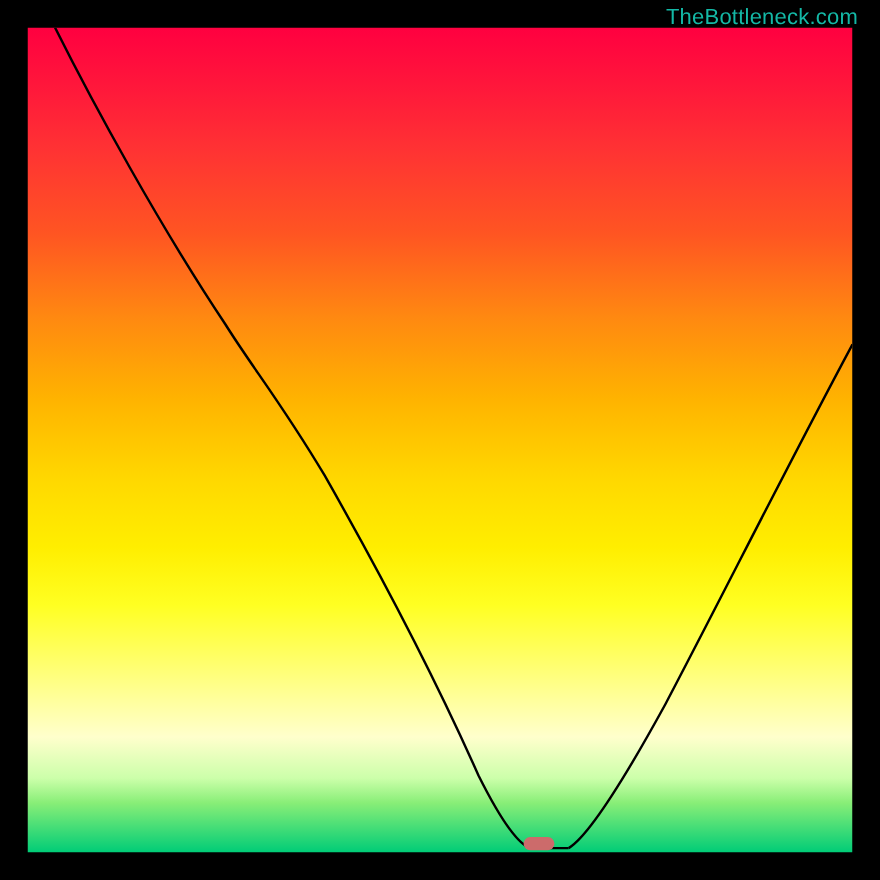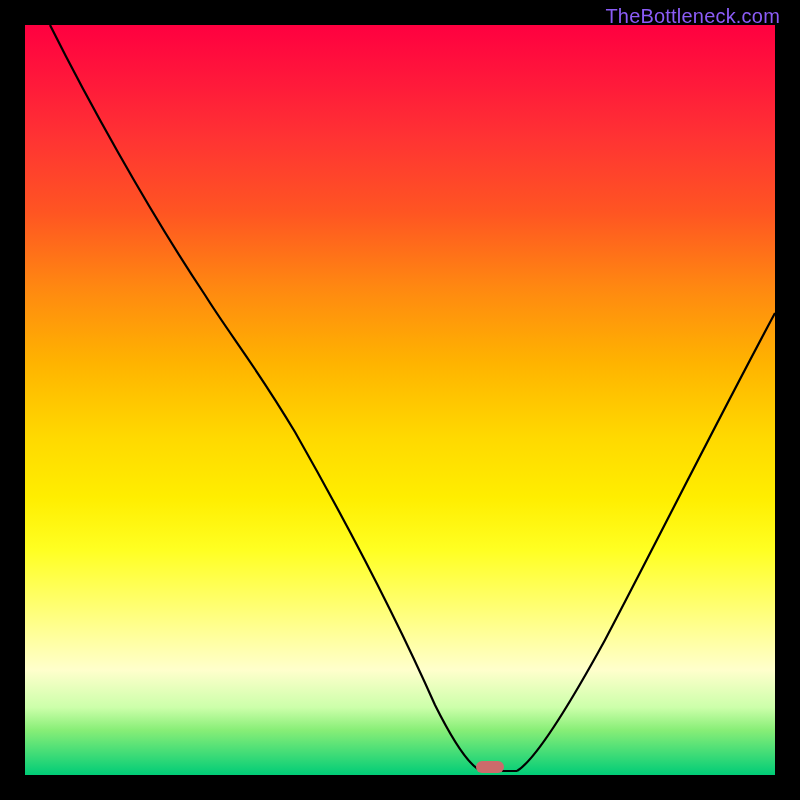--- a/index.html
+++ b/index.html
@@ -63,21 +63,21 @@
     border-radius: 6px;
     background: #cc6b6b;
   }
   .attribution {
     position: absolute;
     top: 5px;
     right: 20px;
     font-family: Arial, Helvetica, sans-serif;
     font-size: 20px;
     font-weight: 500;
-    color: #8b5cf6;
+    color: #14b8a6;
     letter-spacing: 0.2px;
   }
 </style>
 </head>
 <body>
 
 <div class="frame">
 
   <div class="plot-area">
     <div class="gradient"></div>

